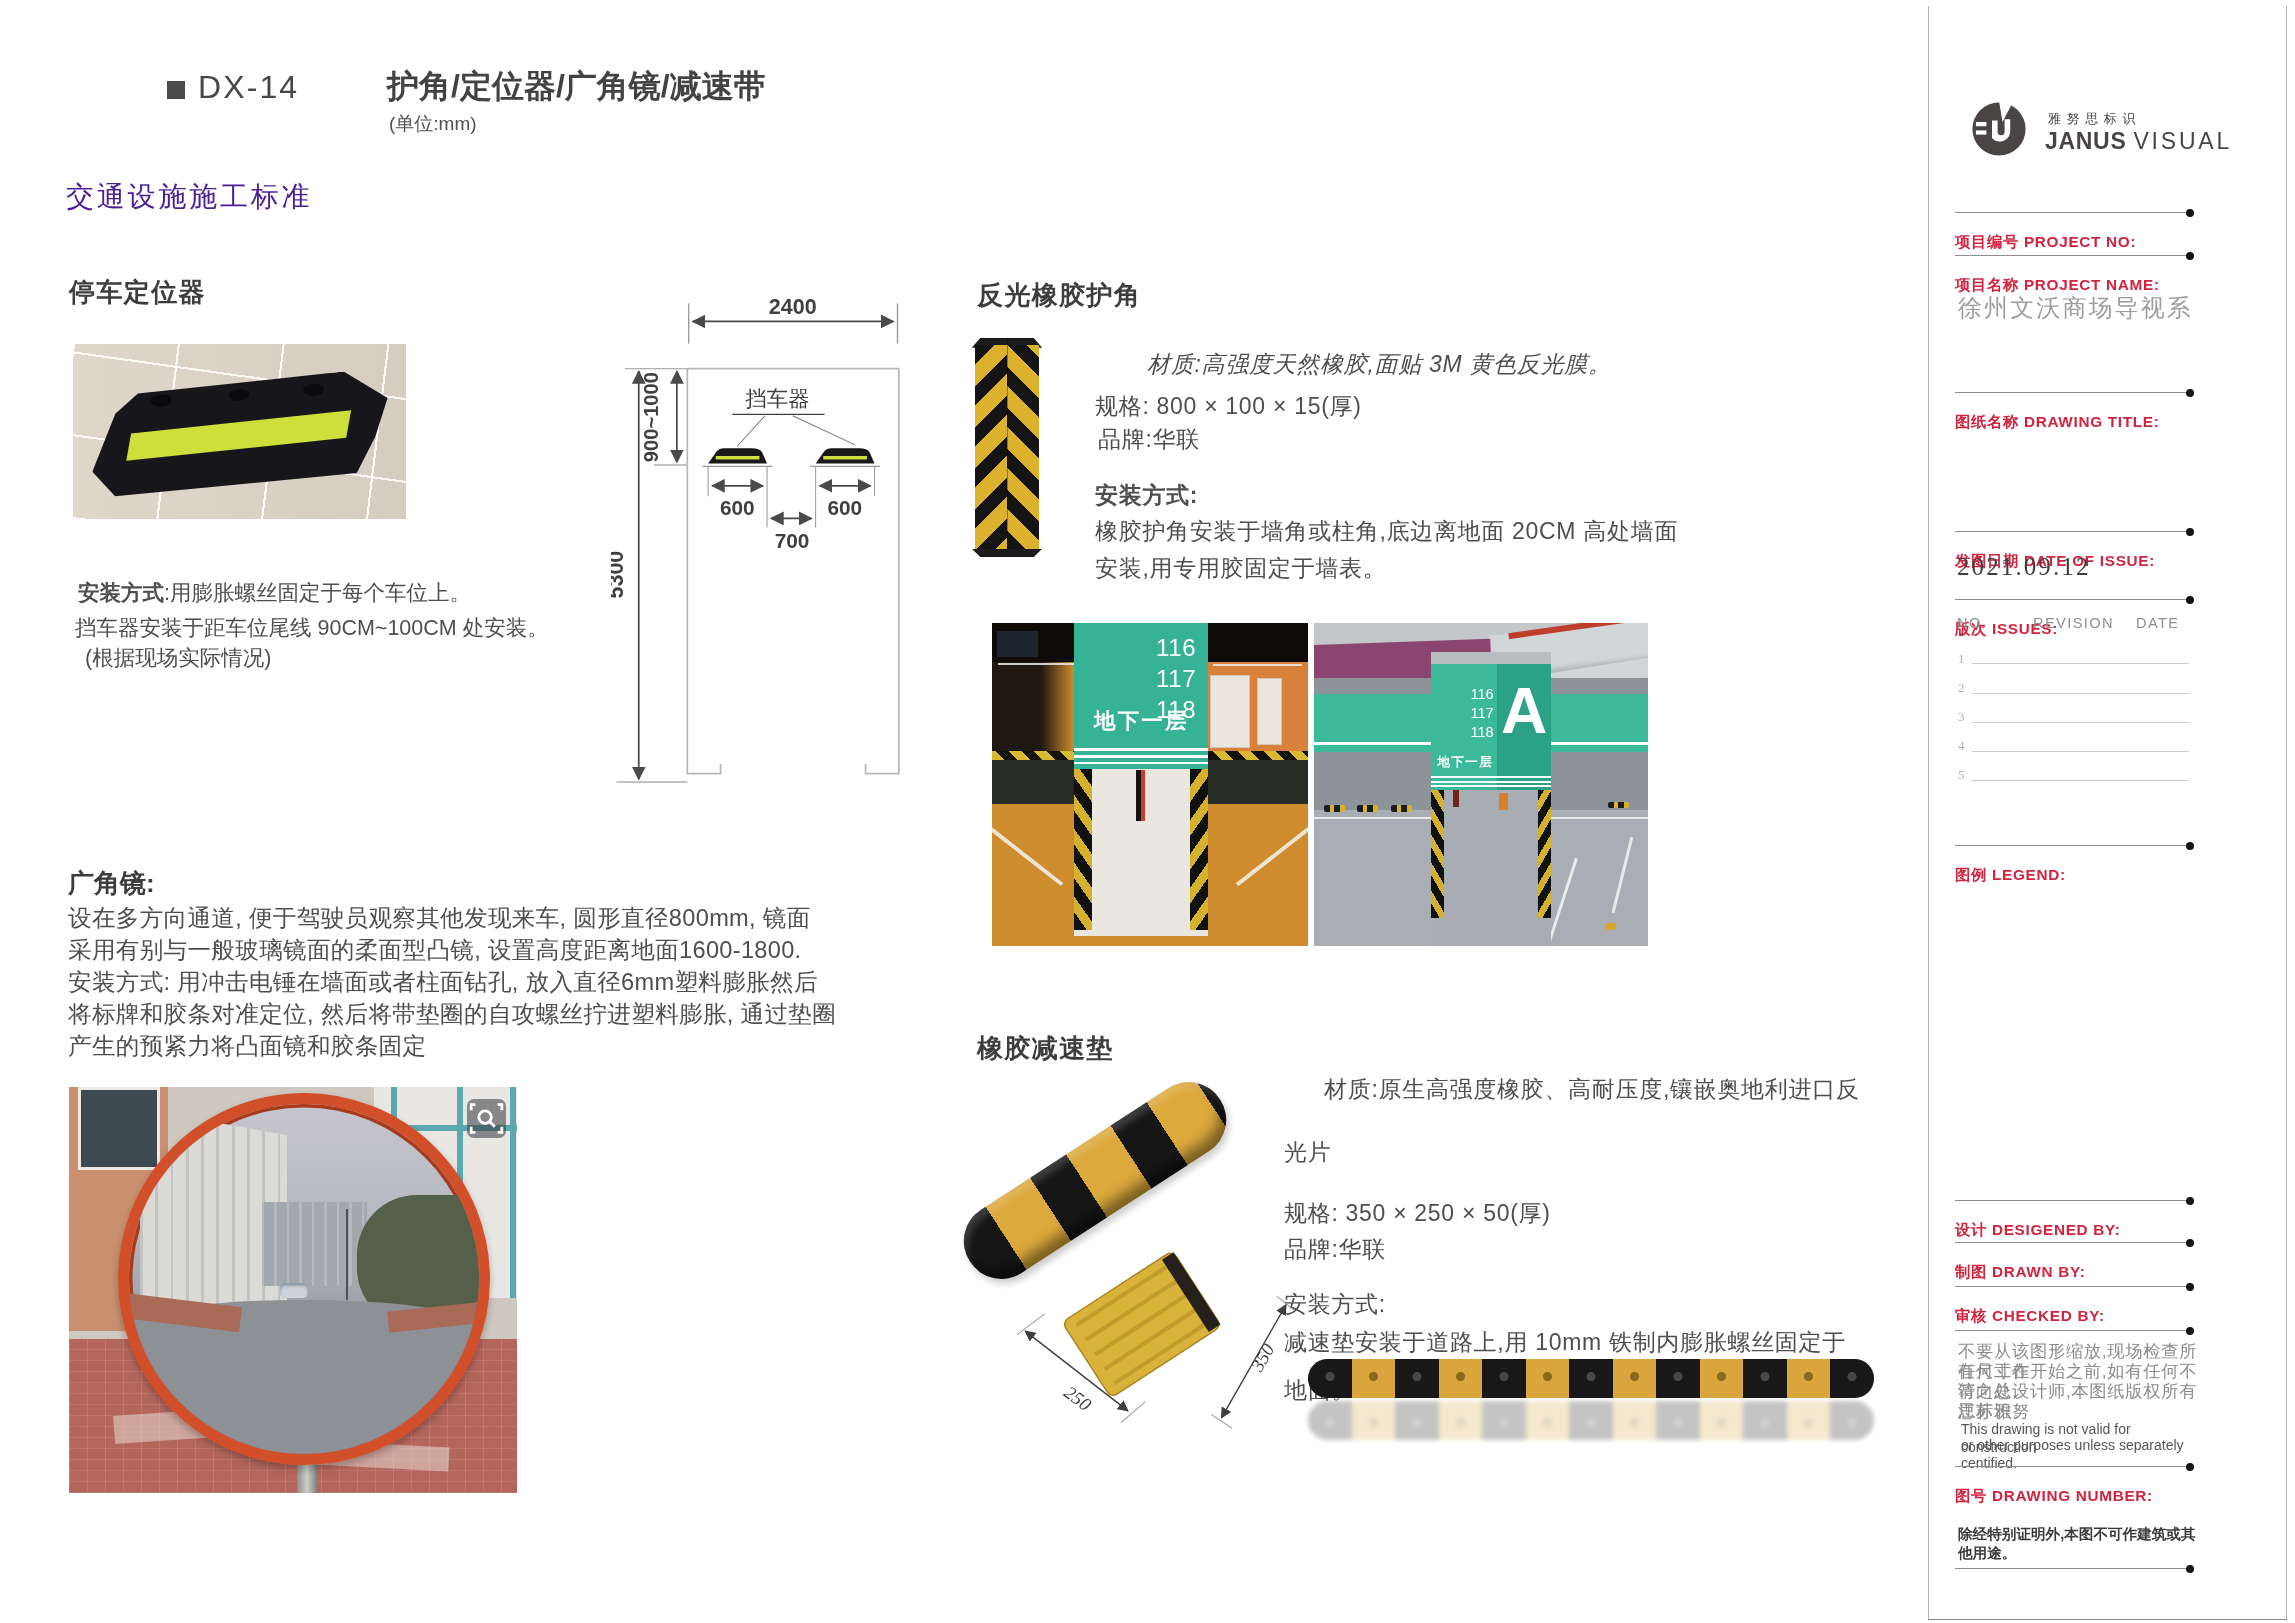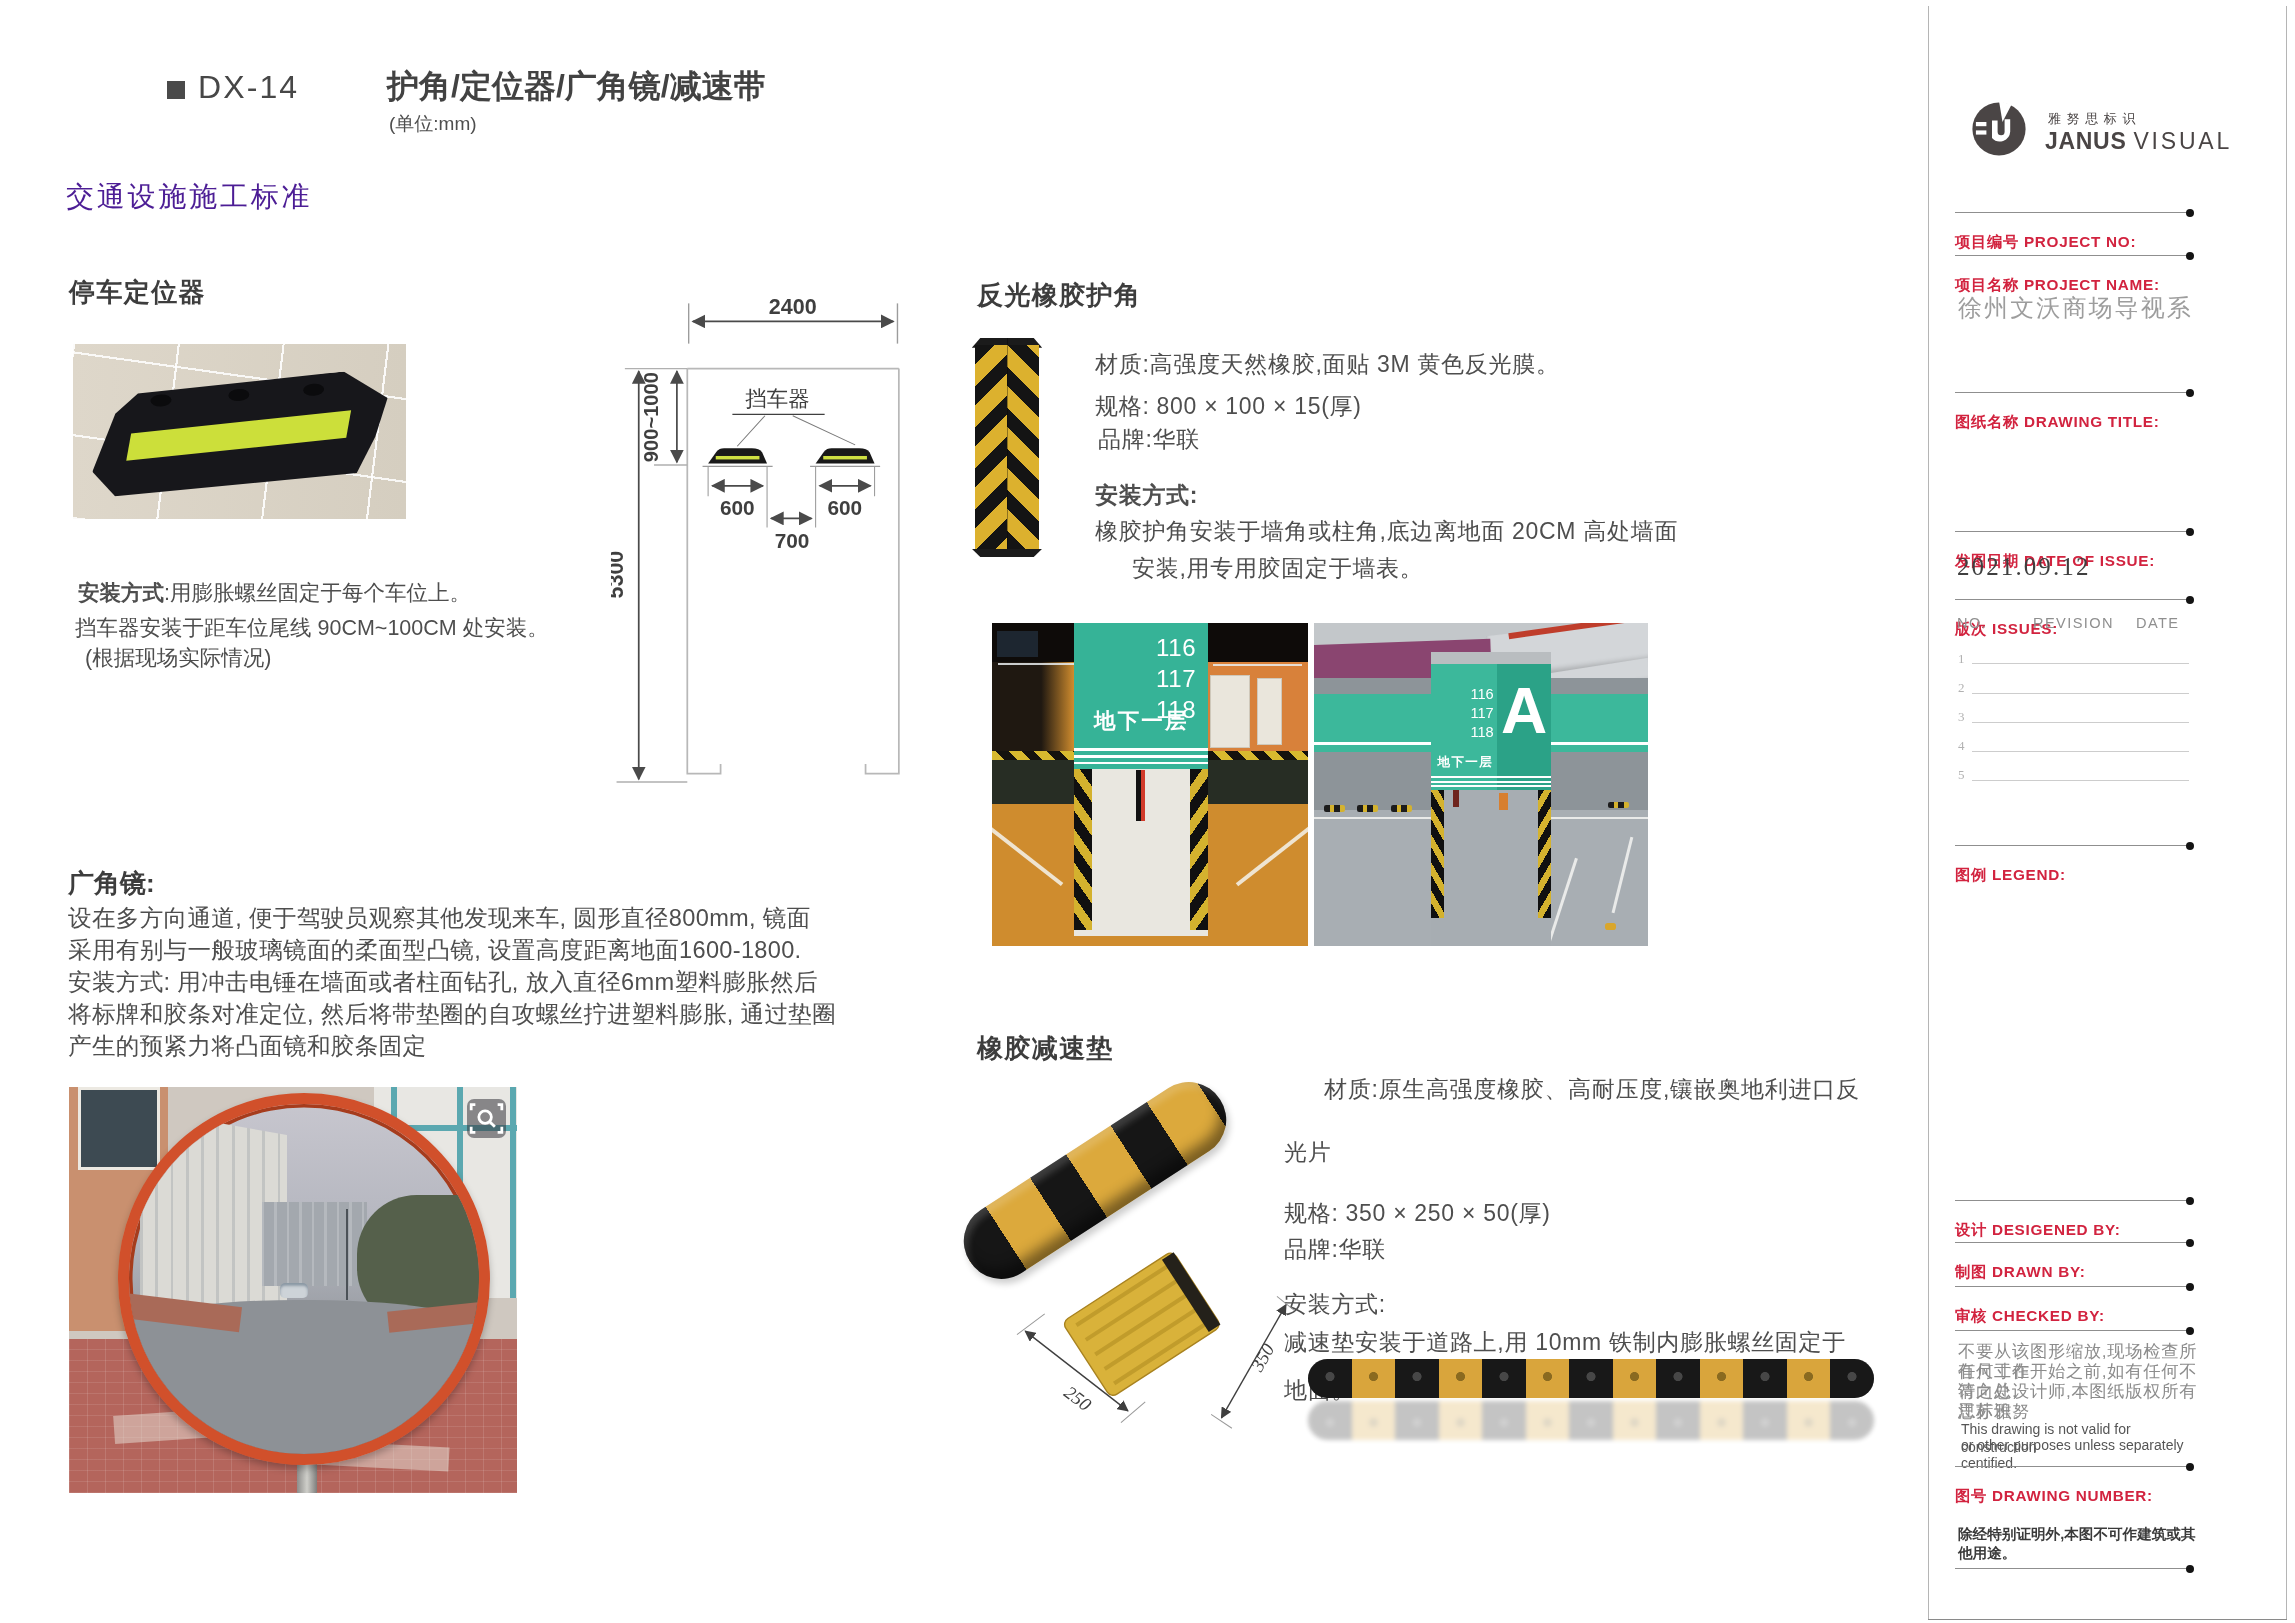--- a/index.html
+++ b/index.html
@@ -225,26 +225,26 @@
   </svg>
 
   <div class="abs sec" style="left:977px;top:278px;">反光橡胶护角</div>
 
   <div class="abs guard">
     <div class="half l"></div>
     <div class="half r"></div>
     <div class="seam"></div>
   </div>
 
-  <div class="abs body33" style="left:1095px;top:349px;">材质:高强度天然橡胶,面贴 3M 黄色反光膜。</div>
+  <div class="abs body33" style="left:1147px;top:349px;font-style:italic;">材质:高强度天然橡胶,面贴 3M 黄色反光膜。</div>
   <div class="abs body33" style="left:1095px;top:391px;">规格: 800 × 100 × 15(厚)</div>
   <div class="abs body33" style="left:1098px;top:424px;">品牌:华联</div>
   <div class="abs body33" style="left:1095px;top:480px;font-weight:700;">安装方式:</div>
   <div class="abs body33" style="left:1095px;top:516px;">橡胶护角安装于墙角或柱角,底边离地面 20CM 高处墙面</div>
-  <div class="abs body33" style="left:1132px;top:553px;">安装,用专用胶固定于墙表。</div>
+  <div class="abs body33" style="left:1095px;top:553px;">安装,用专用胶固定于墙表。</div>
 
   <div class="abs gphoto g1">
     <div class="ceil"></div>
     <div class="walldark"></div>
     <div class="wall" style="left:26%;width:74%;"></div>
     <div class="door" style="left:69%;top:16%;width:12%;height:22%;"></div>
     <div class="door" style="left:84%;top:17%;width:7%;height:20%;"></div>
     <div class="litsign"></div>
     <div class="lite" style="left:2%;top:12.5%;width:24%;"></div>
     <div class="lite" style="left:70%;top:12.8%;width:28%;"></div>

